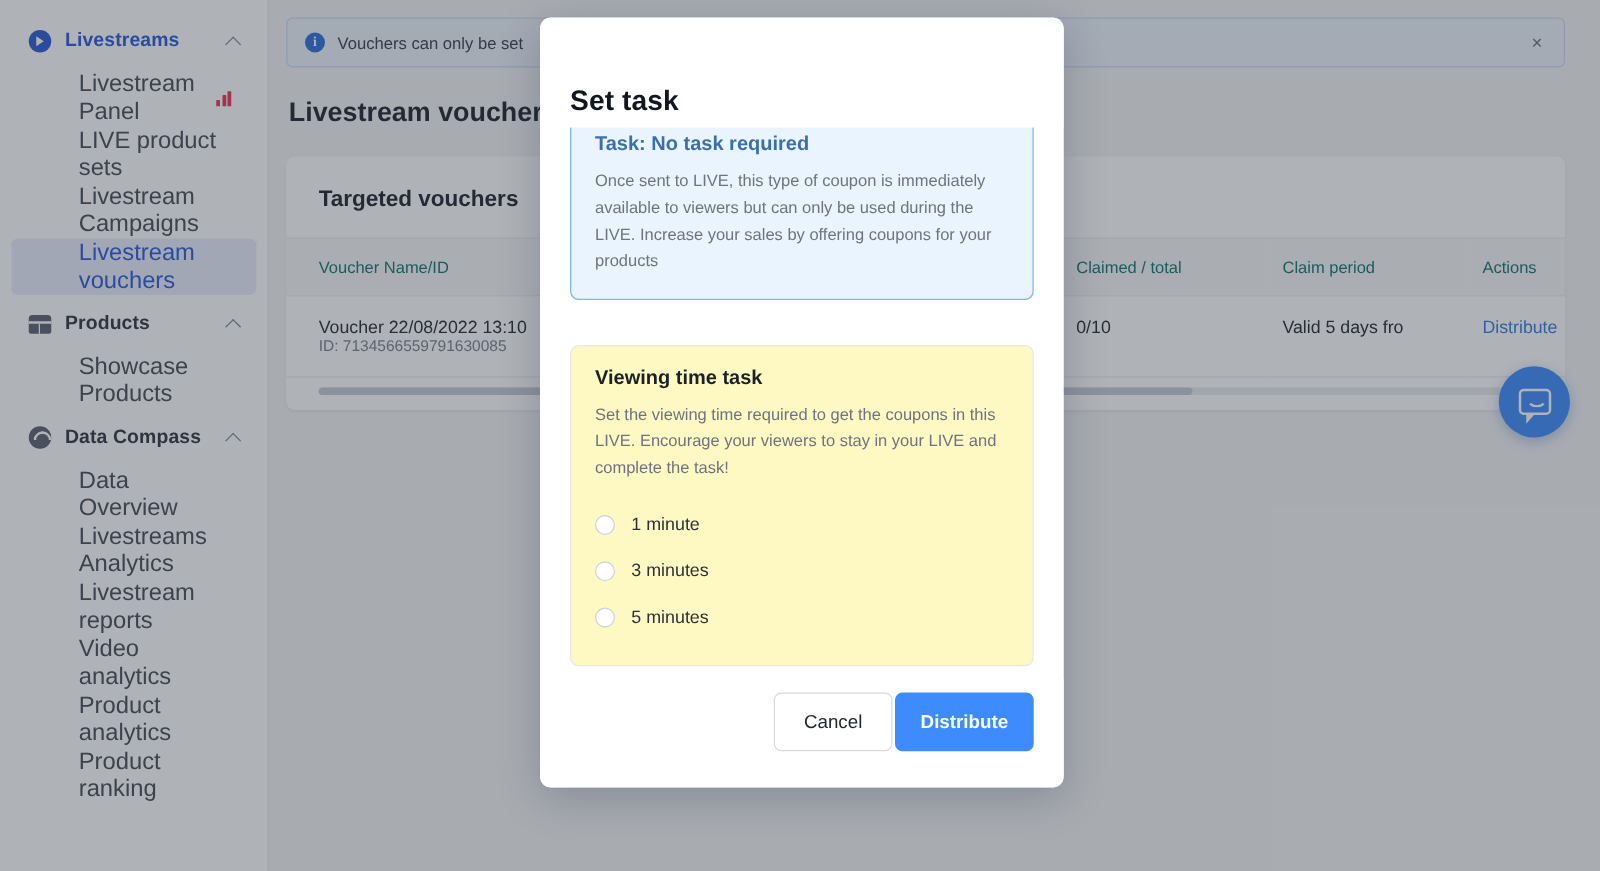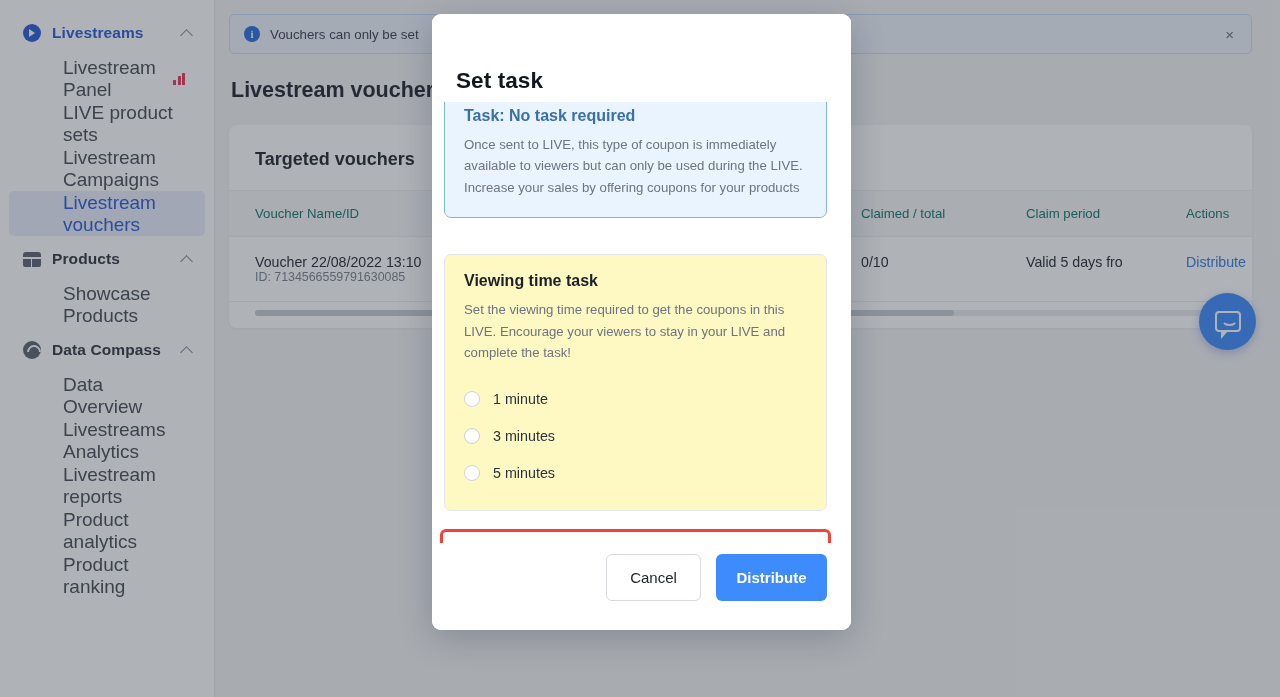--- a/index.html
+++ b/index.html
@@ -309,21 +309,21 @@
     background: #5d6470;
   }
   .modal-close::before { transform: rotate(45deg); }
   .modal-close::after  { transform: rotate(-45deg); }
 
   .modal-body {
     position: absolute;
     left: 0; right: 0;
     top: 0;
     bottom: 87px;
-    padding: 88px 24px 0 12px;
+    padding: 88px 24px 0 24px;
     overflow: hidden;
   }
 
   .task-card {
     border: 1px solid #e4e7ec;
     border-radius: 7px;
     padding: 17px 19px 19px 19px;
     margin-bottom: 18px;
     background: #fef9c3;
     margin-top: 36px;
@@ -374,21 +374,21 @@
   .highlight-box .task-card { margin-bottom: 0; }
 
   .modal-foot {
     position: absolute;
     left: 0; right: 0; bottom: 0;
     height: 87px;
     background: #fff;
     display: flex;
     align-items: center;
     justify-content: flex-end;
-    gap: 15px;
+    gap: 2px;
     padding: 0 24px 18px 24px;
   }
   .btn {
     border-radius: 6px;
     font-size: 15px;
     cursor: pointer;
     display: flex; align-items: center; justify-content: center;
     border: none;
     font-family: "Liberation Sans", sans-serif;
   }
@@ -458,20 +458,23 @@
         <span class="chev"></span>
       </div>
       <div class="nav-item">
         <span class="ni-label">Data Overview</span>
       </div>
       <div class="nav-item">
         <span class="ni-label">Livestreams Analytics</span>
       </div>
       <div class="nav-item">
         <span class="ni-label">Livestream reports</span>
+      </div>
+      <div class="nav-item">
+        <span class="ni-label">Video analytics</span>
       </div>
       <div class="nav-item">
         <span class="ni-label">Product analytics</span>
       </div>
       <div class="nav-item">
         <span class="ni-label">Product ranking</span>
       </div>
     </nav>
 
     <main class="main">

